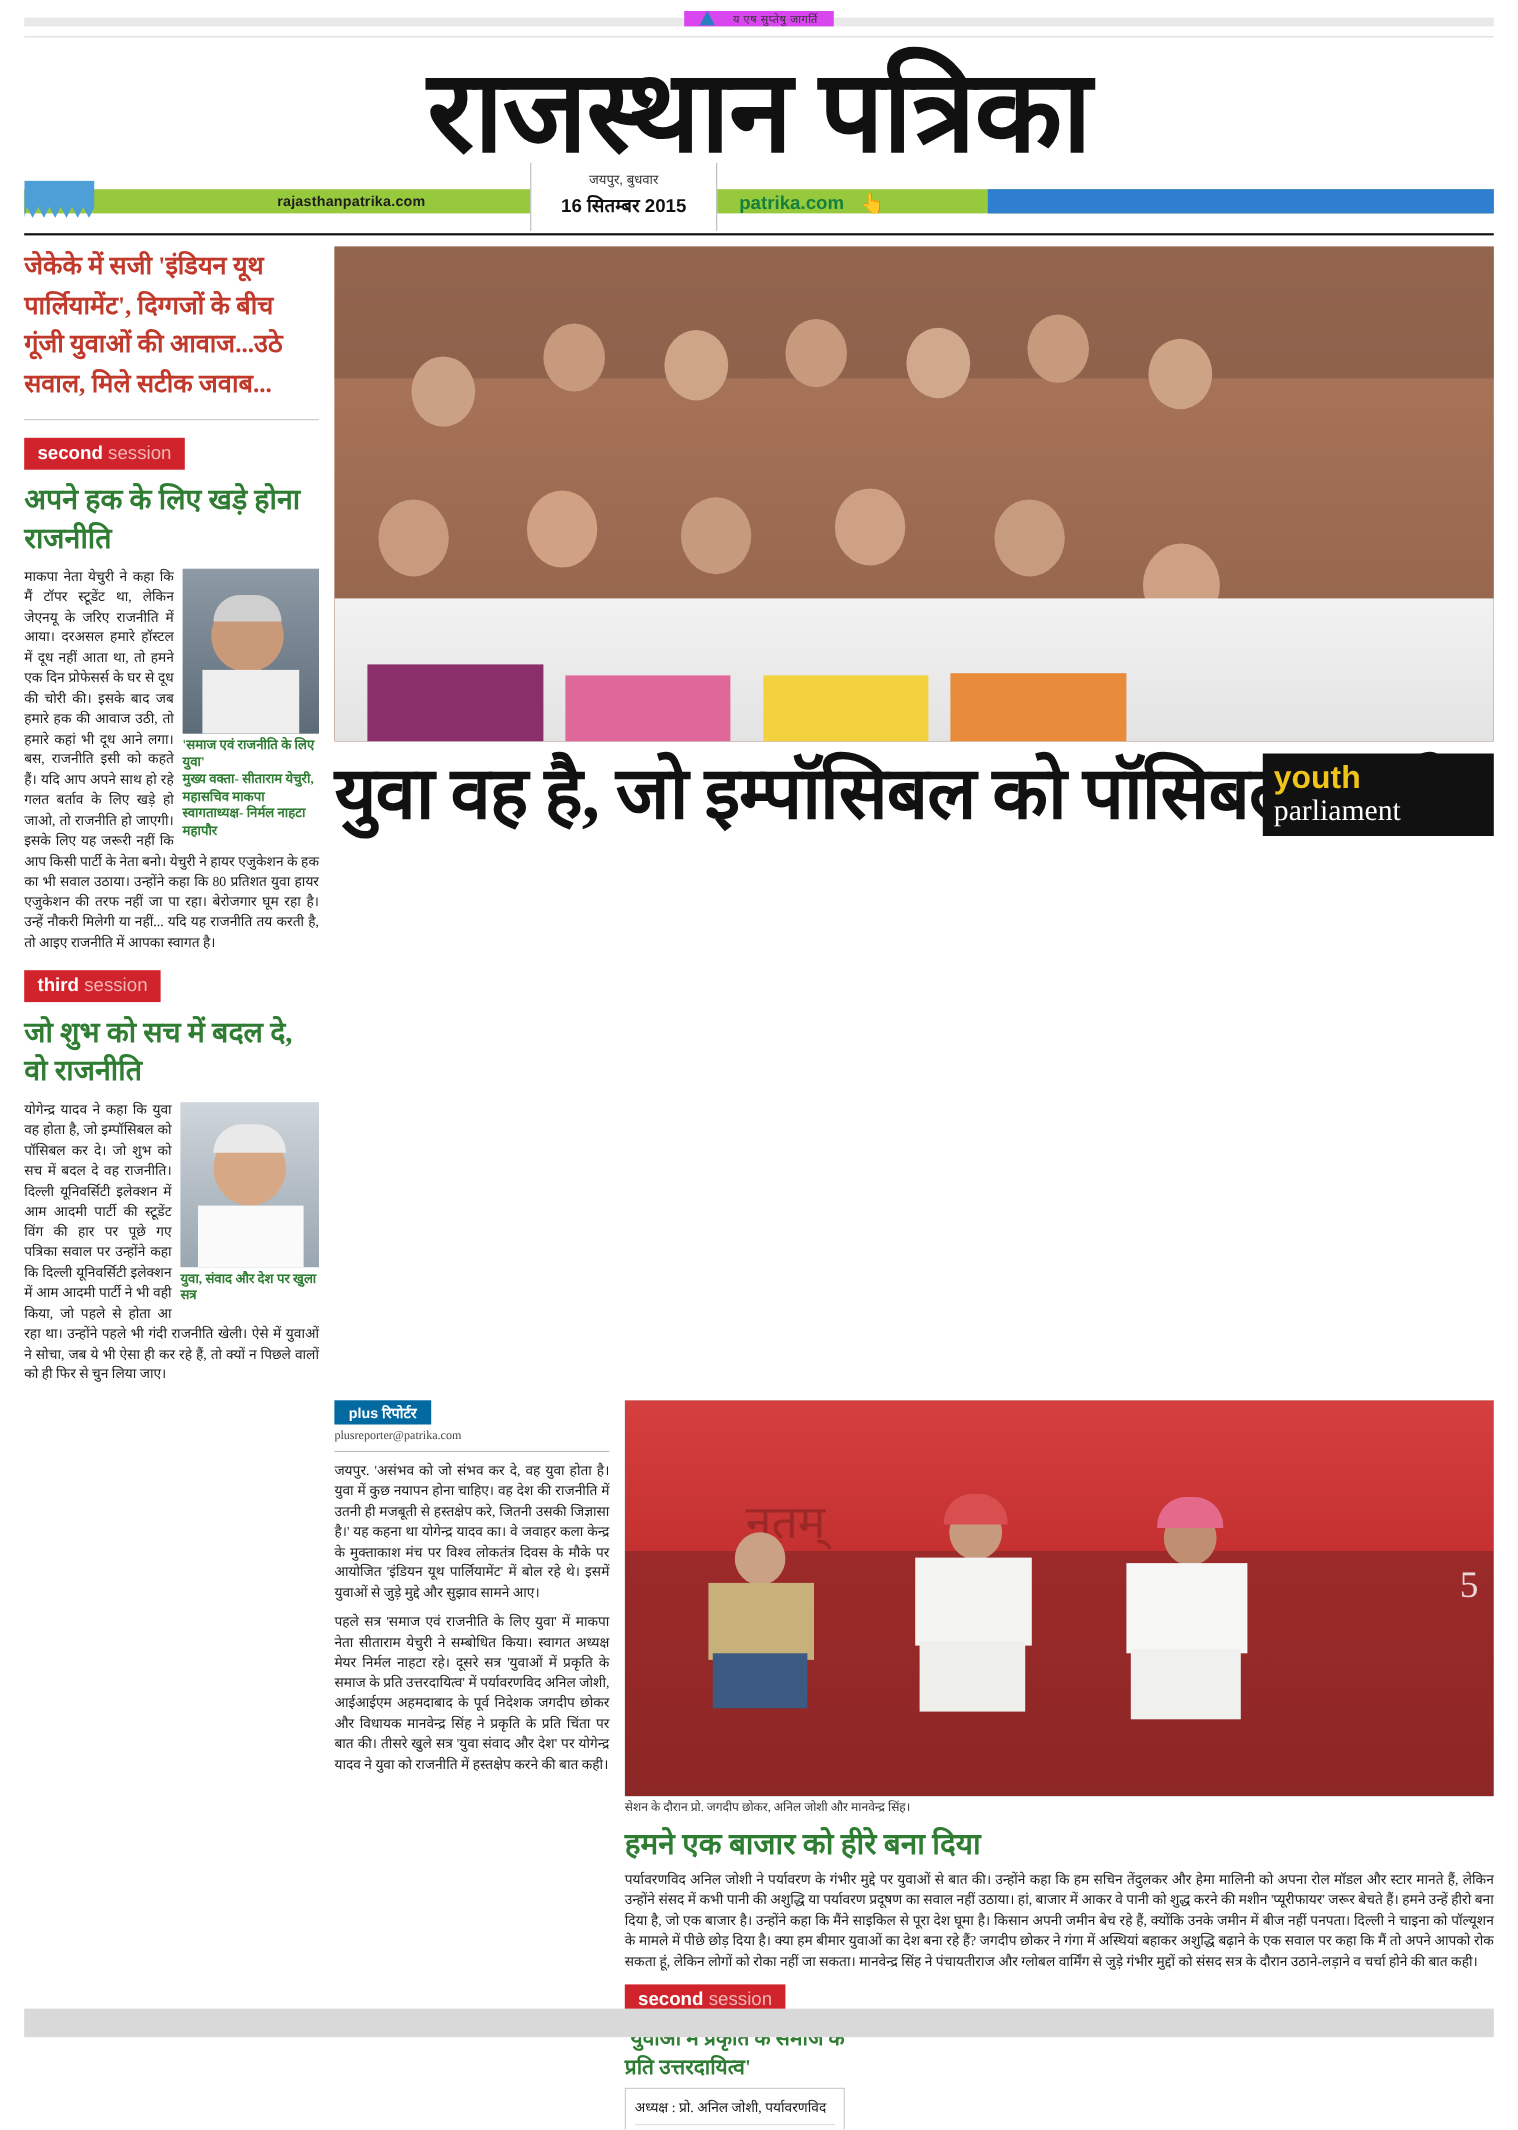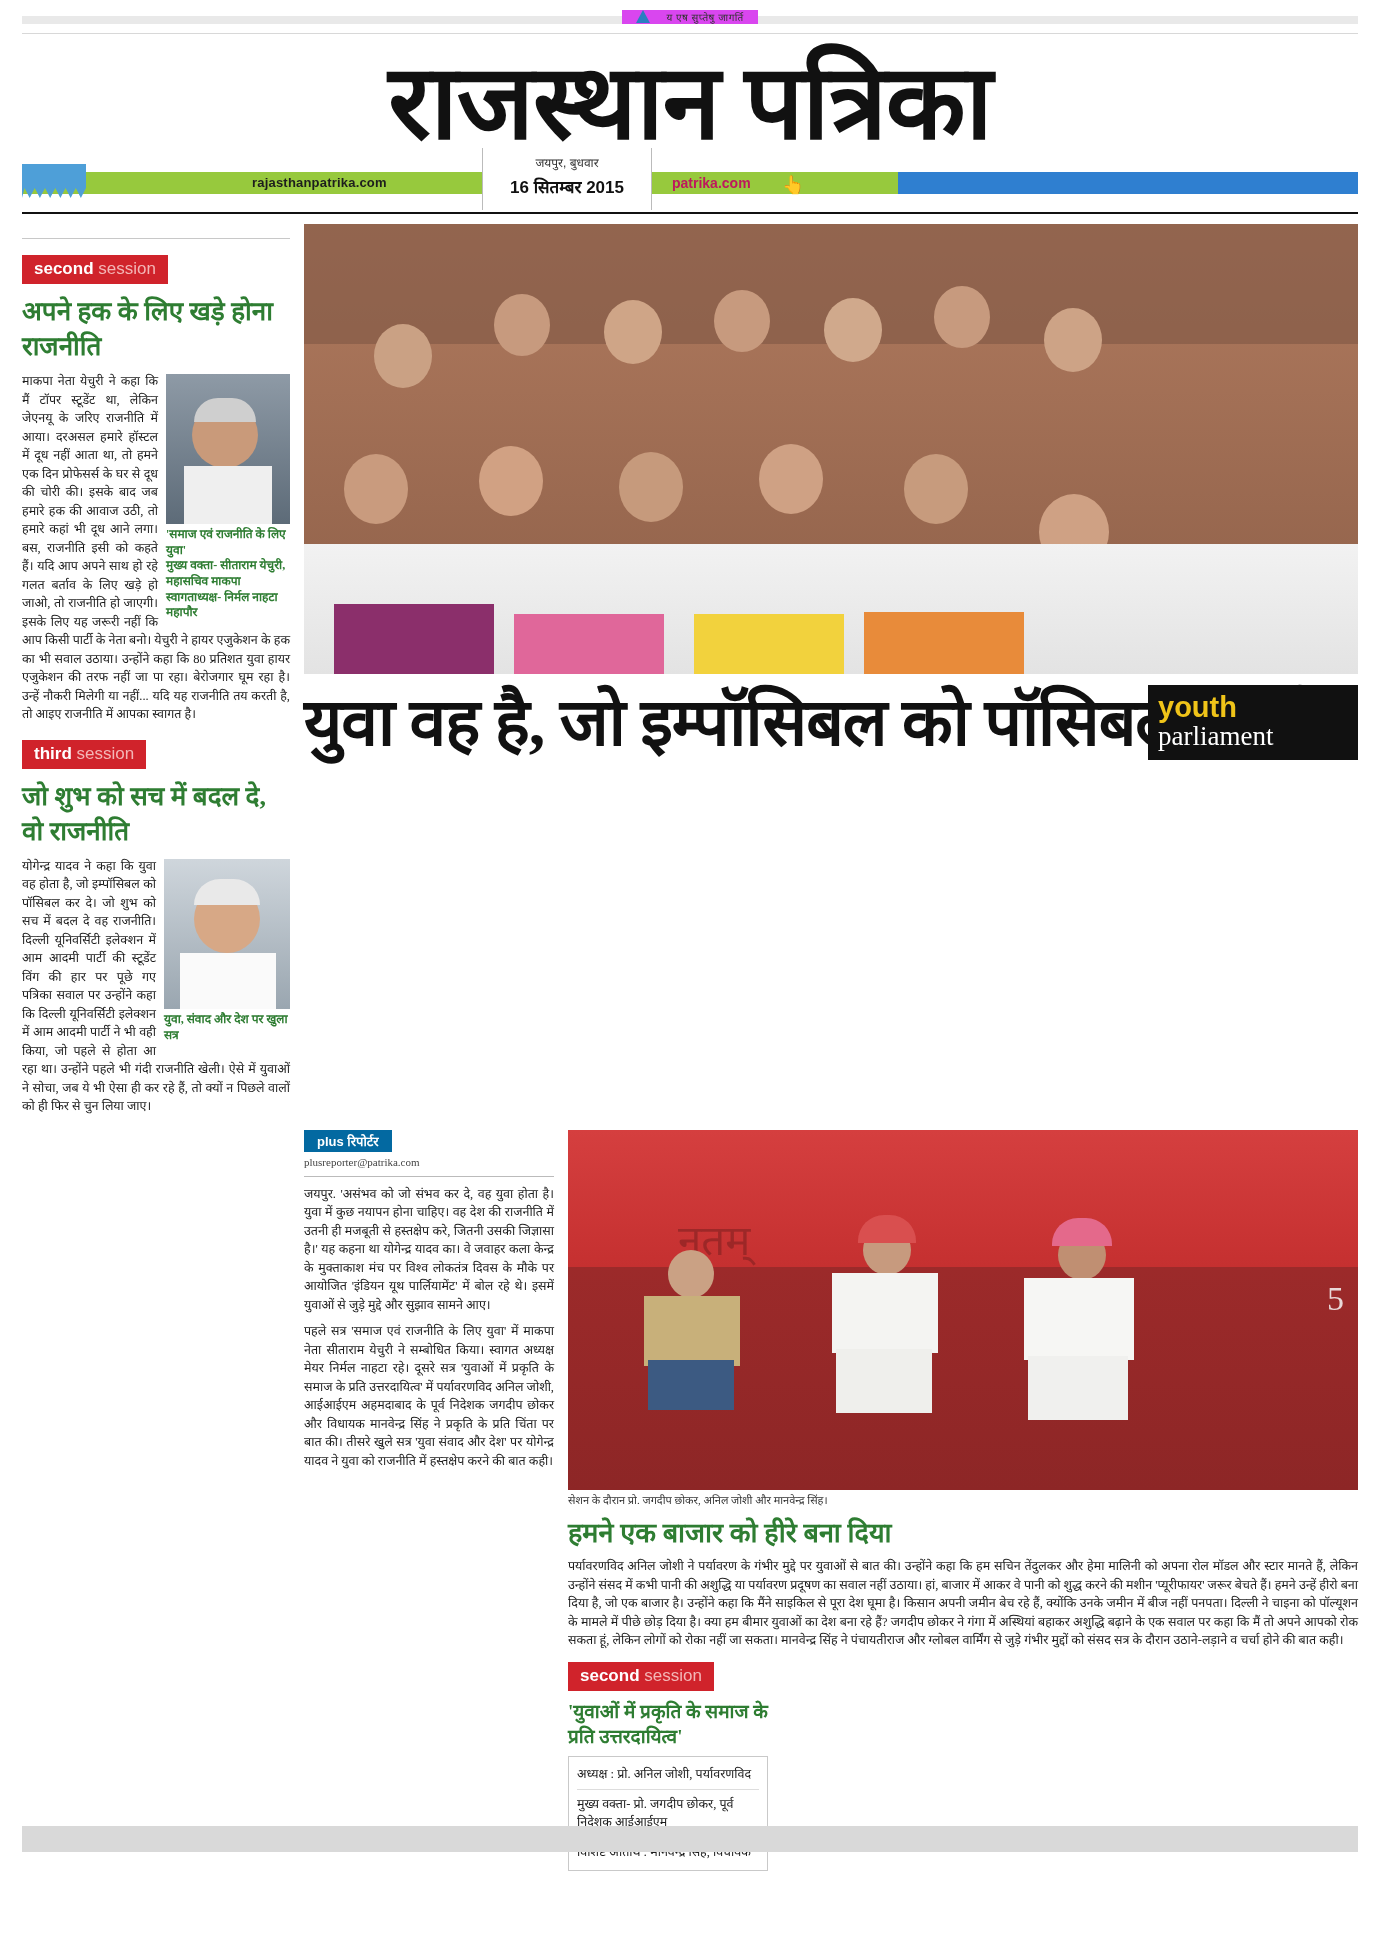--- a/index.html
+++ b/index.html
@@ -30,21 +30,21 @@
   .mast-rule .greenbar { position:absolute; left:0; right:0; top:10px; height:22px; background:#97c93d; }
   .mast-rule .bluebar { position:absolute; right:0; top:10px; width:460px; height:22px; background:#2f7fd0; }
   .mast-rule .flag { position:absolute; left:0; top:2px; width:64px; height:34px; background:#4e9fd8; clip-path:polygon(0 0,100% 0,100% 70%,92% 100%,84% 70%,76% 100%,68% 70%,60% 100%,52% 70%,44% 100%,36% 70%,28% 100%,20% 70%,12% 100%,4% 70%,0 100%); }
   .mast-rule .leftsite { position:absolute; left:230px; top:13px; font-size:13px; font-weight:700; color:#1d1d1d; letter-spacing:.2px; }
   .mast-rule .datebox {
     position:absolute; left:460px; top:-14px; width:170px; height:62px; background:#fff;
     border-left:1px solid #bbb; border-right:1px solid #bbb; text-align:center; padding-top:6px;
   }
   .mast-rule .datebox .d1 { font-size:12px; color:#333; }
   .mast-rule .datebox .d2 { font-size:17px; font-weight:700; color:#111; margin-top:4px; }
-  .mast-rule .rightsite { position:absolute; left:650px; top:13px; font-size:14px; font-weight:700; color:#be185d; }
+  .mast-rule .rightsite { position:absolute; left:650px; top:13px; font-size:17px; font-weight:700; color:#15803d; }
   .cursor { position:absolute; left:760px; top:12px; width:18px; height:22px; color:#1b4f8a; font-size:18px; }
 
   
   .content { position:relative; margin-top:12px; border-top:2px solid #111; padding-top:10px; height:1640px; }
   .cols { display:flex; gap:14px; }
   .col-left { width:268px; }
   .col-rest { flex:1; }
 
   
   .lead {
@@ -120,20 +120,21 @@
     <div class="rightsite">patrika.com</div>
     <div class="cursor">👆</div>
   </div>
 
   <div class="content">
 
     <div class="cols">
 
       <div class="col-left">
 
+        <div class="lead">जेकेके में सजी 'इंडियन यूथ पार्लियामेंट', दिग्गजों के बीच गूंजी युवाओं की आवाज...उठे सवाल, मिले सटीक जवाब...</div>
 
         <div style="border-top:1px solid #c8c8c8; margin-top:14px;"></div>
 
         <div>
           <div class="sessionTag">
             <span>second</span>
             <span class="muted">session</span>
           </div>
           <div class="subhead">अपने हक के लिए खड़े होना राजनीति</div>
 

